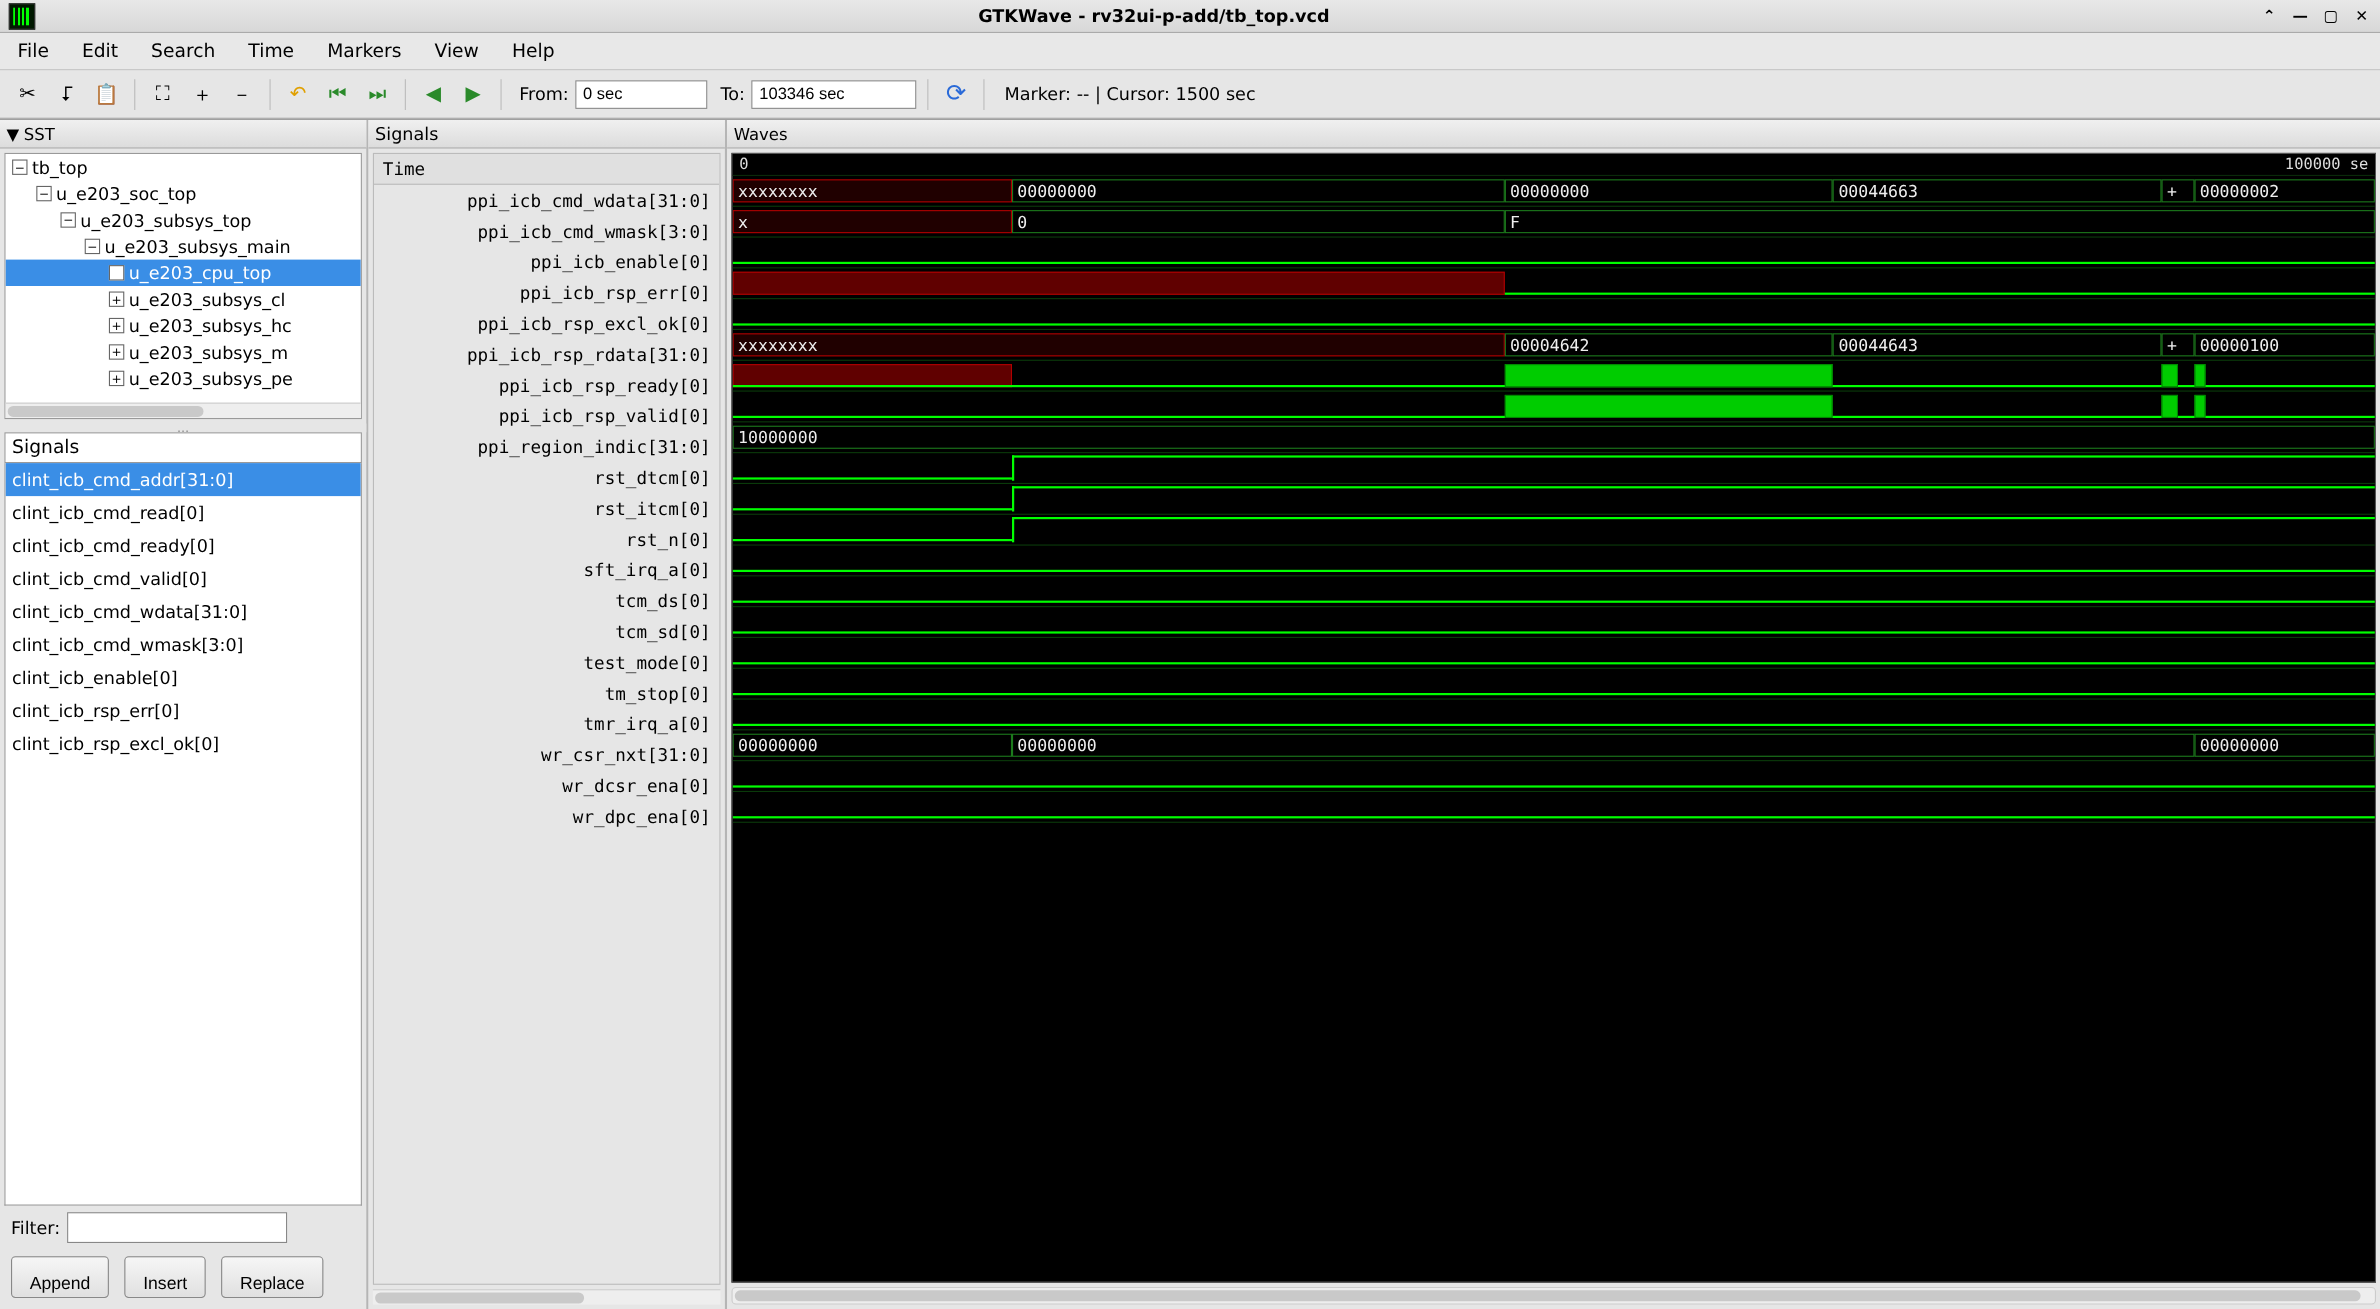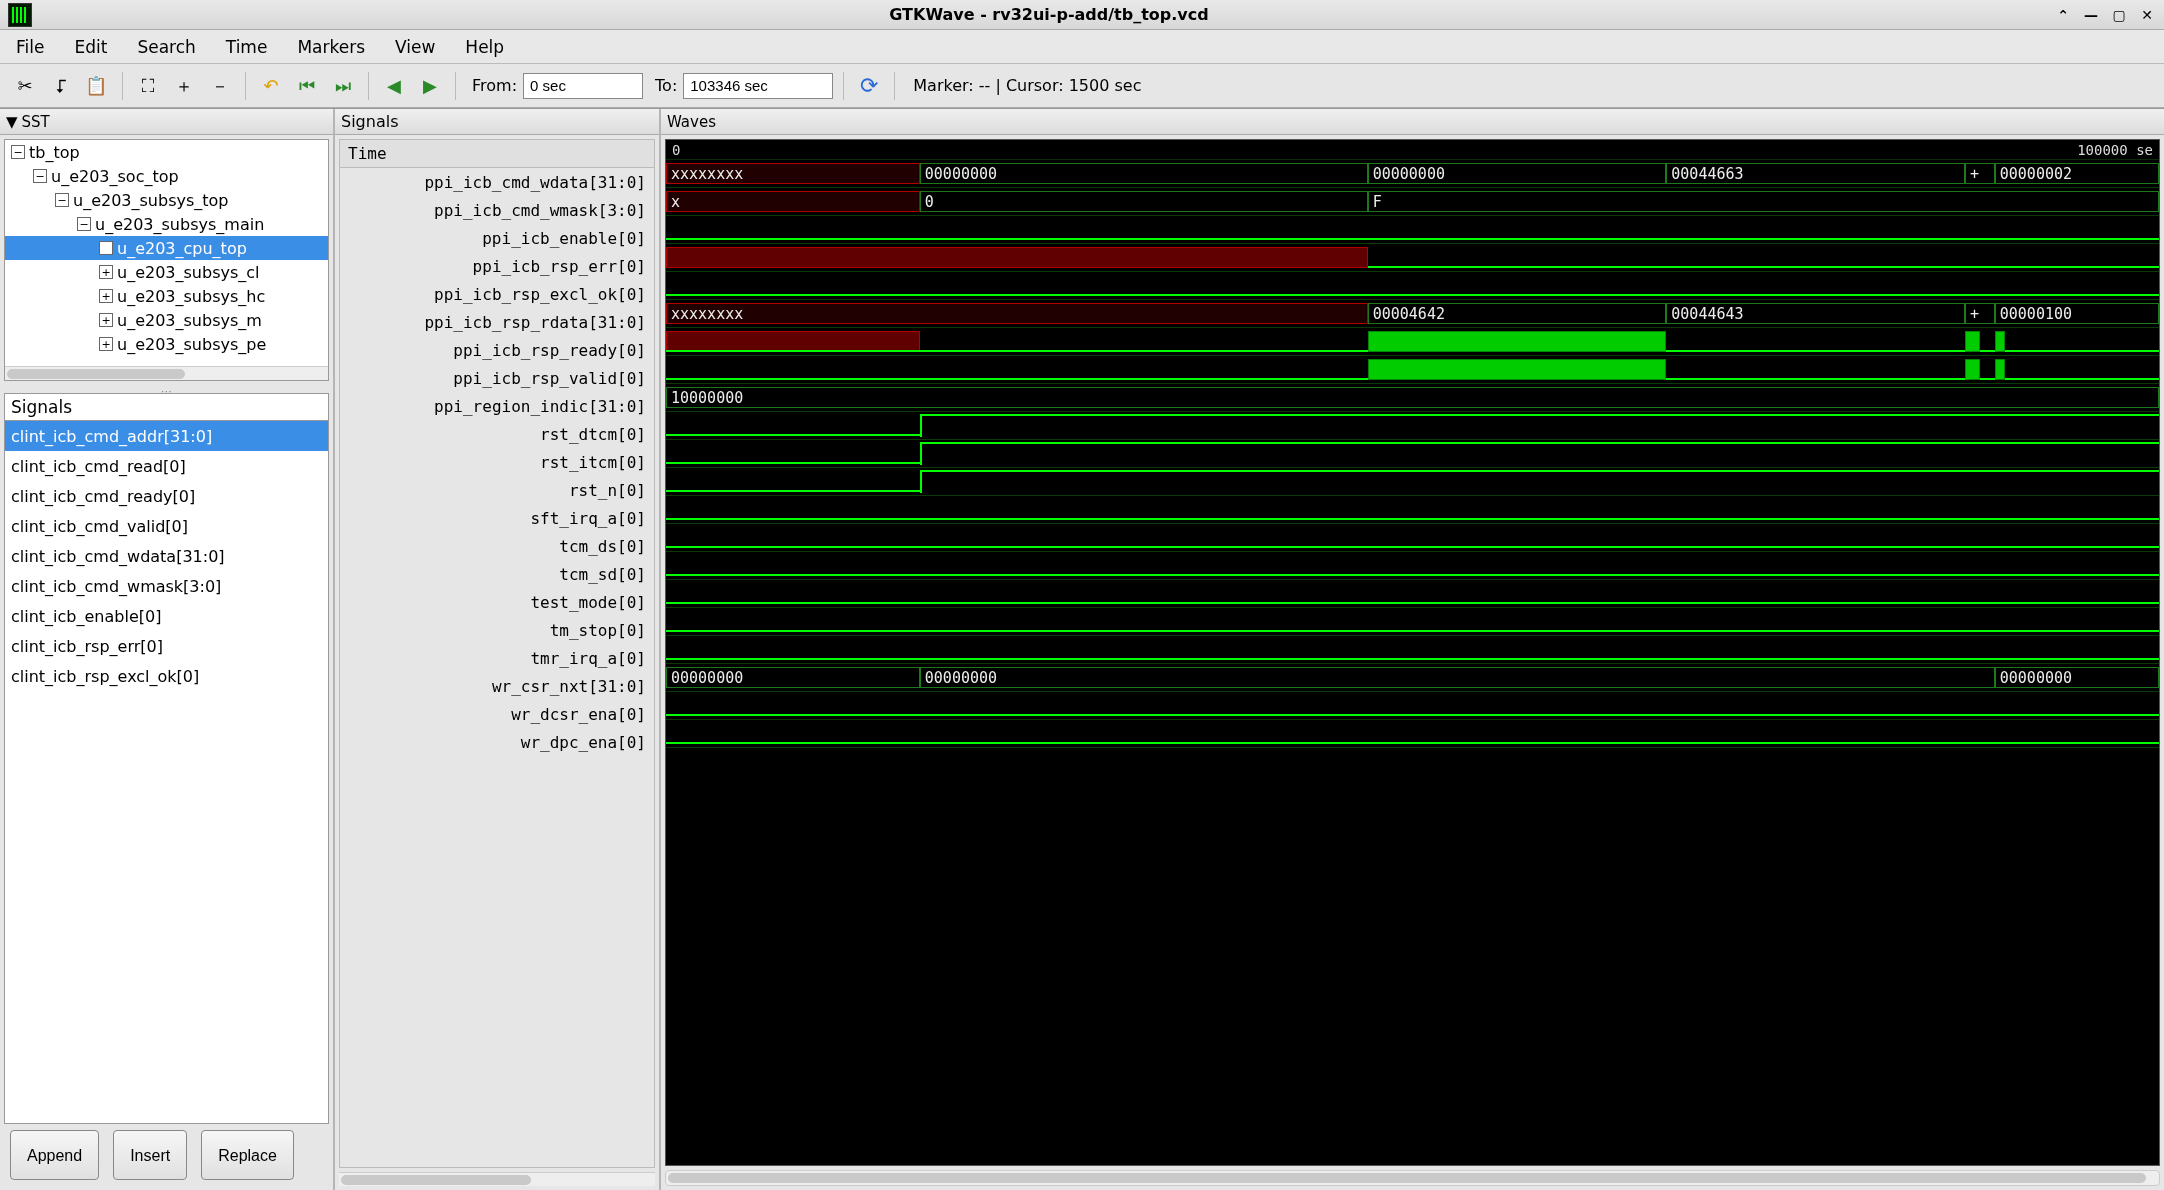--- a/index.html
+++ b/index.html
@@ -178,21 +178,21 @@
   padding: 6px 10px;
   font-size:16px;
 }
 .filter-row input { flex:0 0 200px; height:28px; border:1px solid #888; background:#fff; }
 
 .btn-row {
   display:flex; gap:14px;
   padding:6px 10px 10px;
 }
 .btn-row button {
-  height:50px;
+  height:38px;
   padding:16px 16px;
   font-size:16px;
   border:1px solid #888;
   background:linear-gradient(#f6f6f6,#e0e0e0);
   border-radius:4px;
   cursor:pointer;
 }
 
 
 .signals-panel {
@@ -422,20 +422,24 @@
           <div class="sig-row selected">clint_icb_cmd_addr[31:0]</div>
           <div class="sig-row">clint_icb_cmd_read[0]</div>
           <div class="sig-row">clint_icb_cmd_ready[0]</div>
           <div class="sig-row">clint_icb_cmd_valid[0]</div>
           <div class="sig-row">clint_icb_cmd_wdata[31:0]</div>
           <div class="sig-row">clint_icb_cmd_wmask[3:0]</div>
           <div class="sig-row">clint_icb_enable[0]</div>
           <div class="sig-row">clint_icb_rsp_err[0]</div>
           <div class="sig-row">clint_icb_rsp_excl_ok[0]</div>
         </div>
+      <div class="filter-row">
+        <span>Filter:</span>
+        <input type="text" value="" style="">
+      </div>
       <div class="btn-row">
         <button>Append</button>
         <button>Insert</button>
         <button>Replace</button>
       </div>
     </div>
 
     <div class="signals-panel">
       <div class="panel-header">Signals</div>
       <div class="midbody">

